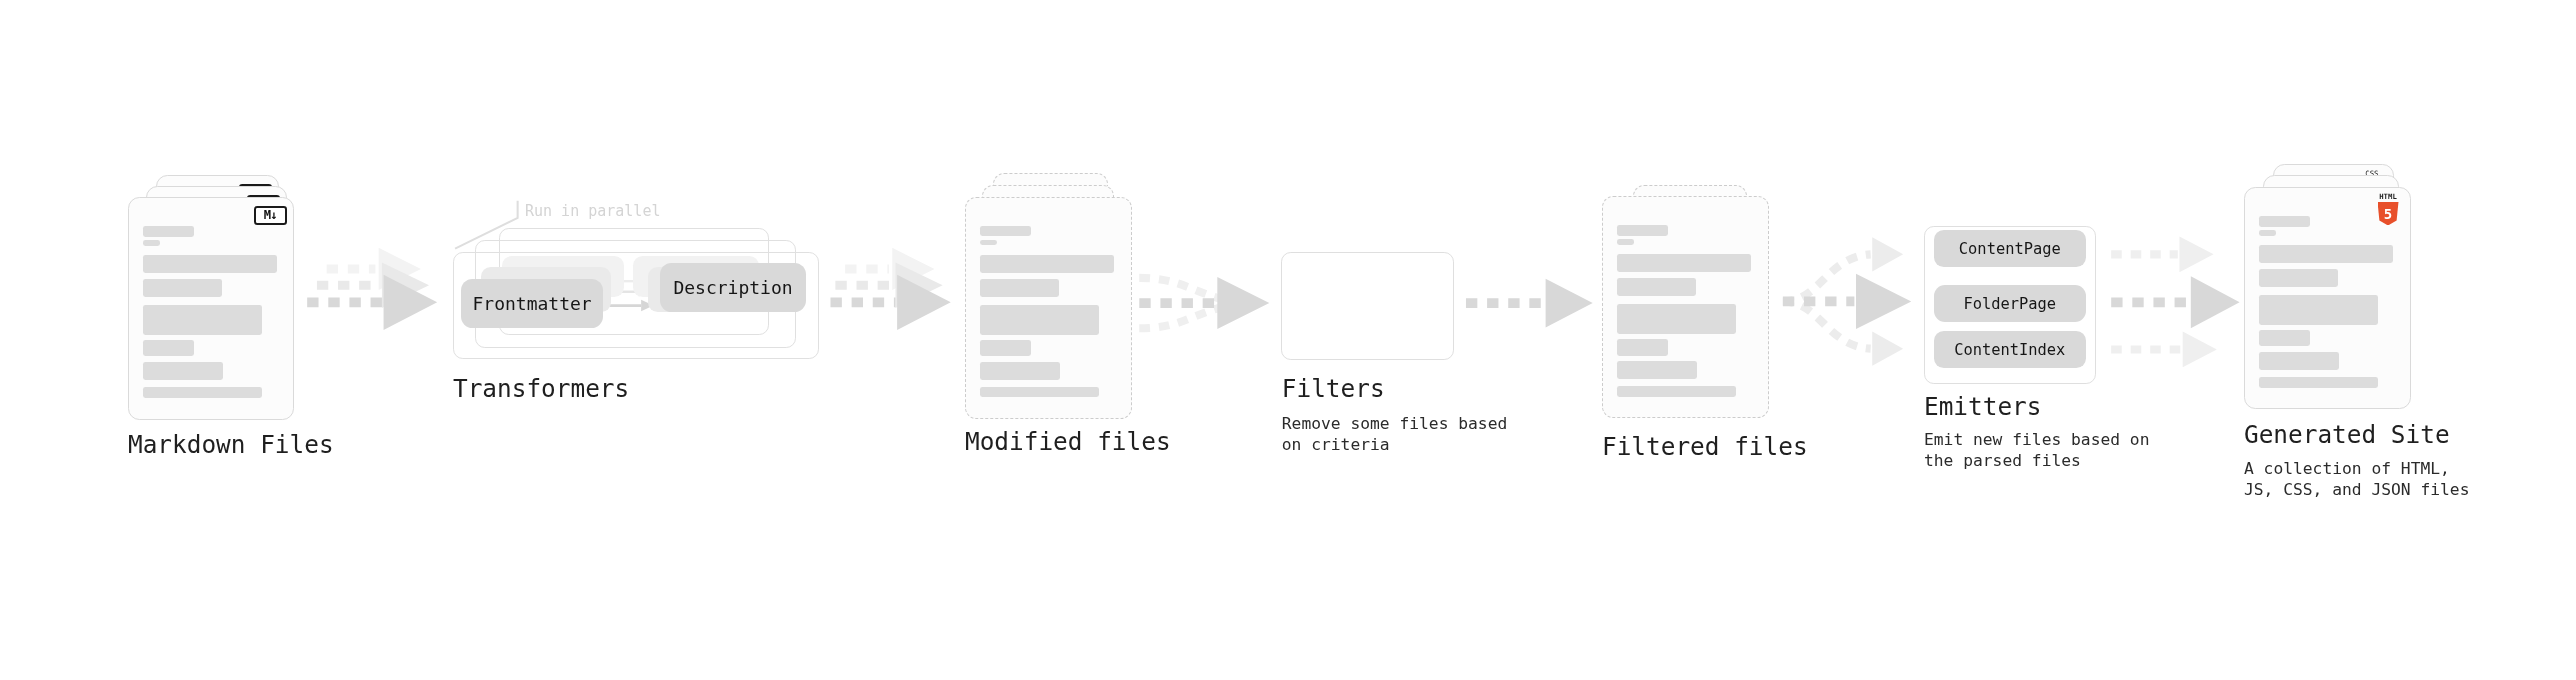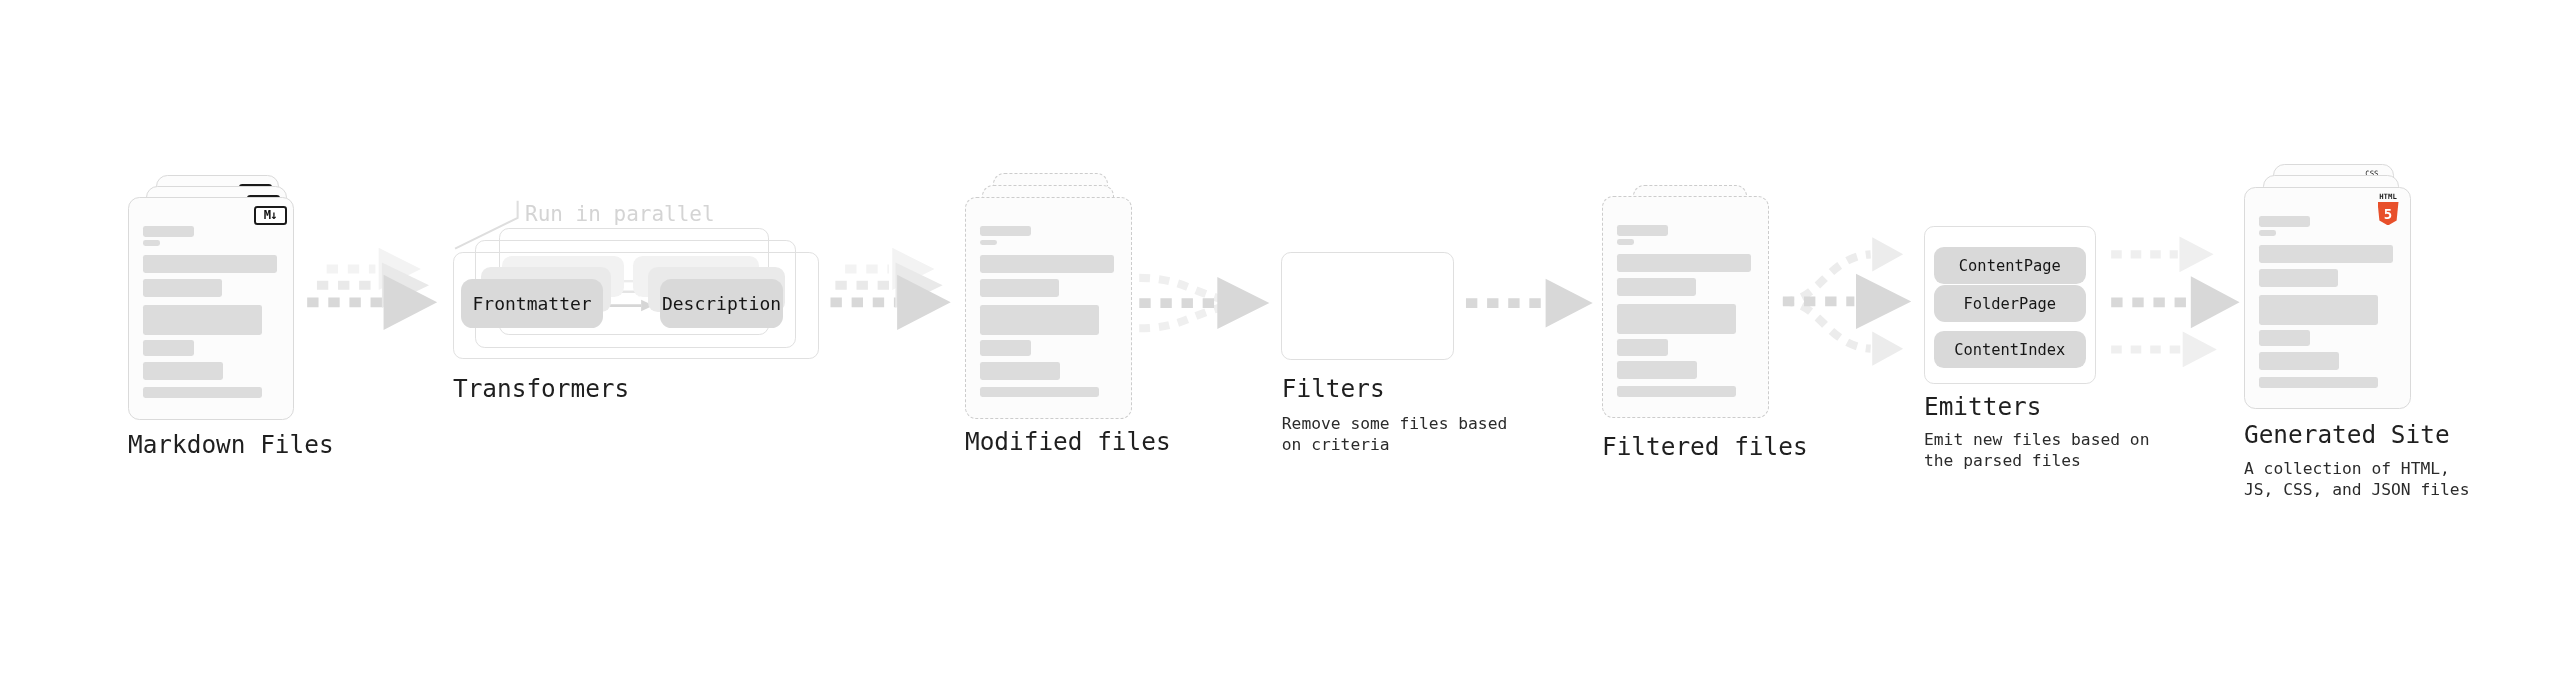--- a/index.html
+++ b/index.html
@@ -24,21 +24,21 @@
   .b3{top:57px;width:134px;height:18px}
   .b4{top:81px;width:79px;height:18px}
   .b5{top:107px;width:119px;height:30px}
   .b6{top:142px;width:51px;height:16.3px}
   .b7{top:164px;width:80px;height:18px}
   .b8{top:189px;width:119px;height:10.6px}
 
   
   .title{position:absolute;font-size:24.4px;line-height:26px;white-space:nowrap;color:var(--ink)}
   .desc{position:absolute;font-size:16.3px;line-height:21px;white-space:nowrap;color:#2b2b2b}
-  .note{position:absolute;font-size:21px;white-space:nowrap;color:var(--muted-note)}
+  .note{position:absolute;font-size:15px;white-space:nowrap;color:var(--muted-note)}
 
   
   .box{position:absolute;border:1.6px solid var(--box-border);border-radius:9.8px;background:transparent}
   .box.solidbg{background:#fff;border-color:#dfdfdf}
   .pill{position:absolute;background:var(--pill-bg);border-radius:11.4px;display:flex;
     align-items:center;justify-content:center;font-size:18px;color:#161616;white-space:nowrap}
   .ghost{position:absolute;border-radius:9.8px}
   .g1{background:#eaeaea}
   .g2{background:#f2f2f2}
 
@@ -152,21 +152,21 @@
     <div class="box" style="left:46px;top:32.5px;width:270px;height:107px"></div>
     <div class="ghost g2" style="left:49px;top:61px;width:122px;height:41px"></div>
     <div class="ghost g2" style="left:180px;top:61px;width:126px;height:41px"></div>
 
     <div class="box" style="left:22px;top:45px;width:321px;height:108px"></div>
     <div class="ghost g1" style="left:28.4px;top:72px;width:130px;height:45px"></div>
     <div class="ghost g1" style="left:195px;top:72px;width:137px;height:45px"></div>
 
     <div class="box" style="left:0;top:57px;width:366px;height:107px"></div>
     <div class="pill" style="left:8.1px;top:84px;width:142px;height:49px">Frontmatter</div>
-    <div class="pill" style="left:207px;top:84px;width:123px;height:49px">Description</div>
+    <div class="pill" style="left:207px;top:68px;width:146px;height:49px">Description</div>
 
     <div class="title" style="left:0;top:181px">Transformers</div>
   </div>
 
   <div class="stage" style="left:965px;top:173px;width:211px;height:341px">
     <div class="filecard dashed narrow" style="left:28px;top:0;width:115px;height:114px"></div>
     <div class="filecard dashed narrow" style="left:17px;top:12.2px;width:132px;height:122px"></div>
     <div class="filecard dashed" style="left:0;top:23.6px;width:167px;height:222px">
       <i class="bar b1"></i>
       <i class="bar b2"></i>
@@ -199,21 +199,21 @@
       <i class="bar b5"></i>
       <i class="bar b6"></i>
       <i class="bar b7"></i>
       <i class="bar b8"></i>
     </div>
     <div class="title" style="left:0;top:249px">Filtered files</div>
   </div>
 
   <div class="stage" style="left:1924px;top:226px;width:244px;height:252px">
     <div class="box solidbg" style="left:0;top:0;width:172px;height:158px"></div>
-    <div class="pill" style="left:9.8px;top:21px;width:152px;height:37px;font-size:15.4px;border-radius:9.8px">ContentPage</div>
+    <div class="pill" style="left:9.8px;top:4px;width:152px;height:37px;font-size:15.4px;border-radius:9.8px">ContentPage</div>
     <div class="pill" style="left:9.8px;top:59px;width:152px;height:37px;font-size:15.4px;border-radius:11px">FolderPage</div>
     <div class="pill" style="left:9.8px;top:105px;width:152px;height:37px;font-size:15.4px;border-radius:9.8px">ContentIndex</div>
     <div class="title" style="left:0;top:168px">Emitters</div>
     <div class="desc" style="left:0;top:203px">
       <div>Emit new files based on</div>
       <div>the parsed files</div>
     </div>
   </div>
 
   <div class="stage" style="left:2244px;top:164px;width:236px;height:341px">

